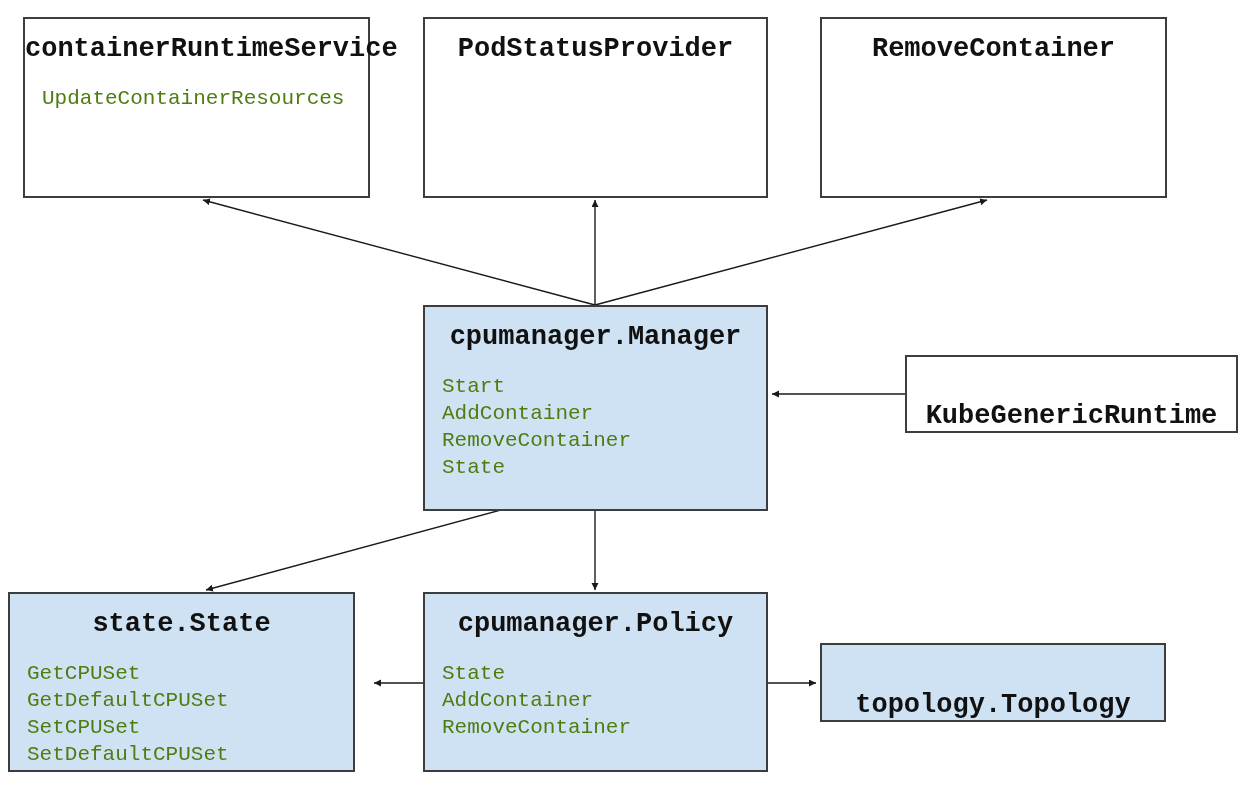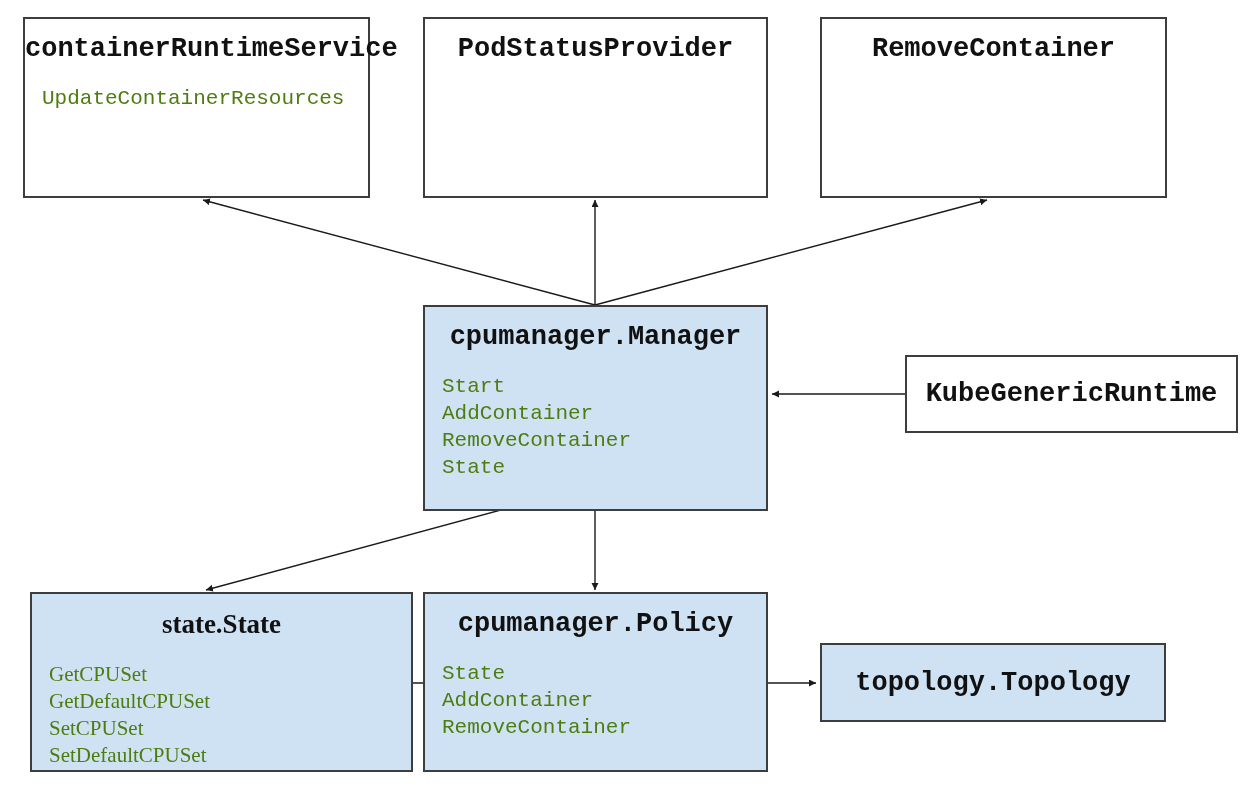--- a/index.html
+++ b/index.html
@@ -27,21 +27,21 @@
   .box-title {
     text-align: center;
     font-weight: bold;
     font-size: 27px;
     color: #111111;
     padding-top: 15px;
     white-space: nowrap;
   }
   .box.vcenter {
     display: flex;
-    align-items: center;
+    align-items: flex-end;
     justify-content: center;
     font-family: Liberation Mono, monospace;
   }
   .box.vcenter .box-title { padding-top: 0; }
   .box-methods {
     margin-top: 21px;
     padding-left: 17px;
     font-size: 21px;
     color: #4d7c0f;
     line-height: 27px;
@@ -91,21 +91,21 @@
       <div>AddContainer</div>
       <div>RemoveContainer</div>
       <div>State</div>
     </div>
   </div>
 
   <div class="box vcenter" style="left:905px; top:355px; width:333px; height:78px;">
     <div class="box-title">KubeGenericRuntime</div>
   </div>
 
-  <div class="box blue" style="left:30px; top:592px; width:383px; height:180px;font-family:Liberation Serif, serif;">
+  <div class="box blue" style="left:8px; top:592px; width:347px; height:180px;">
     <div class="box-title">state.State</div>
     <div class="box-methods">
       <div>GetCPUSet</div>
       <div>GetDefaultCPUSet</div>
       <div>SetCPUSet</div>
       <div>SetDefaultCPUSet</div>
     </div>
   </div>
 
   <div class="box blue" style="left:423px; top:592px; width:345px; height:180px;">

